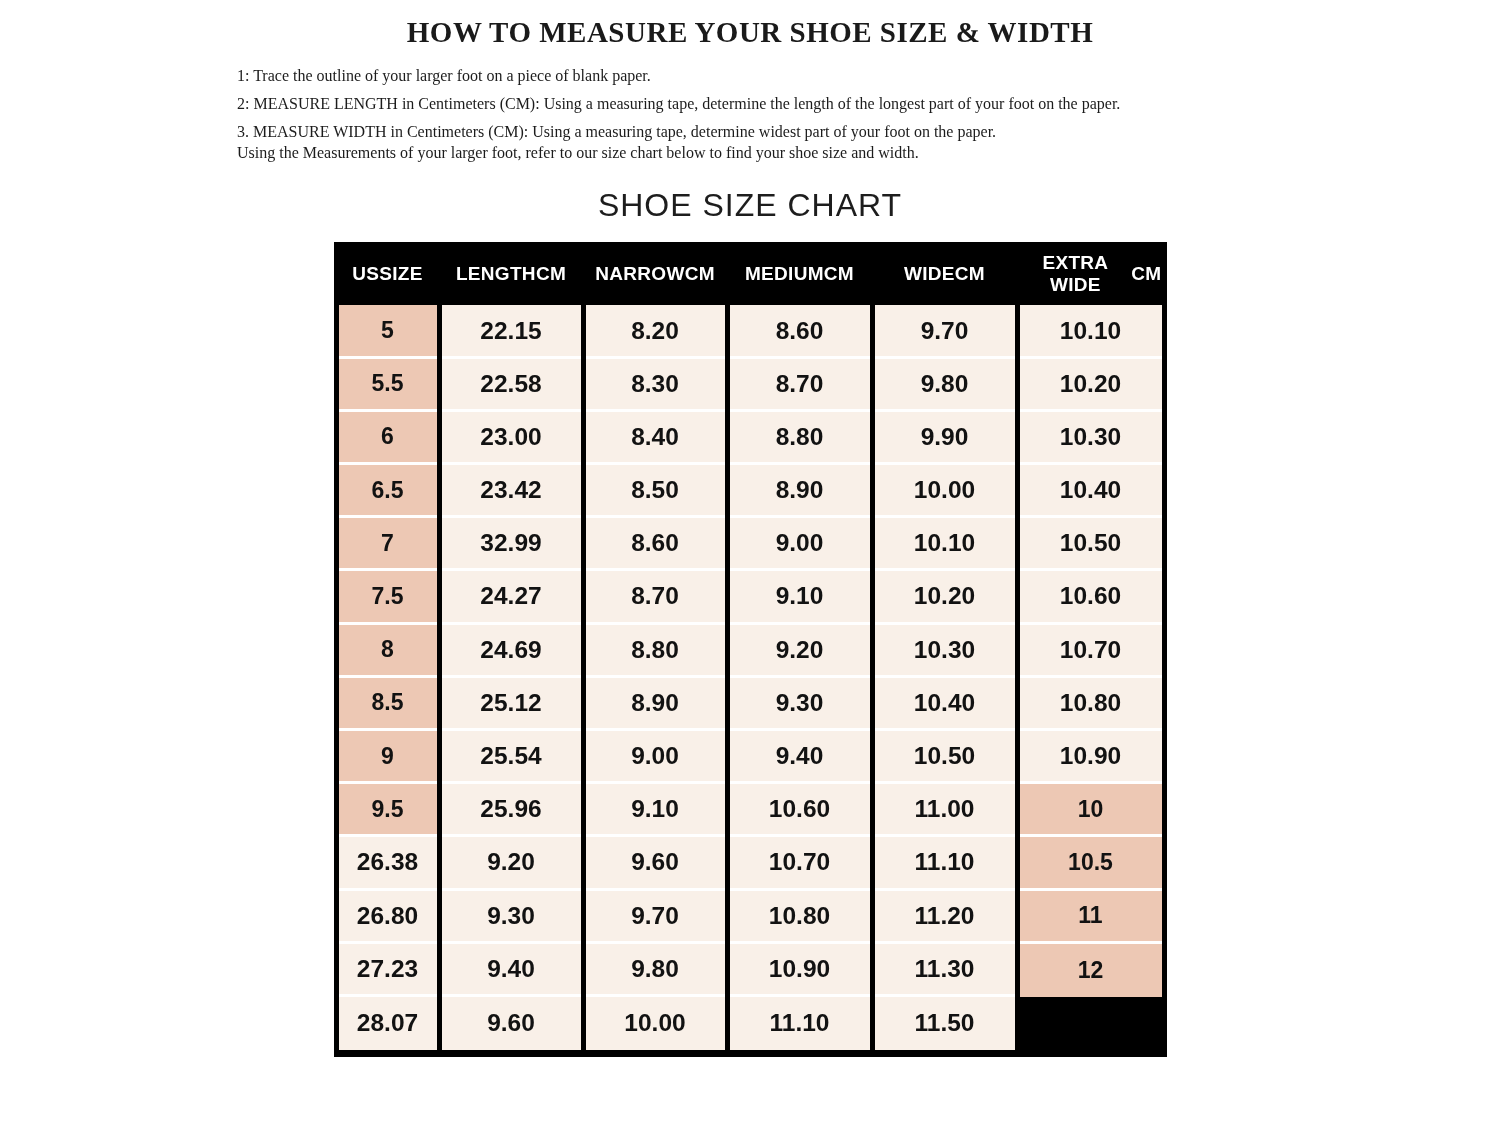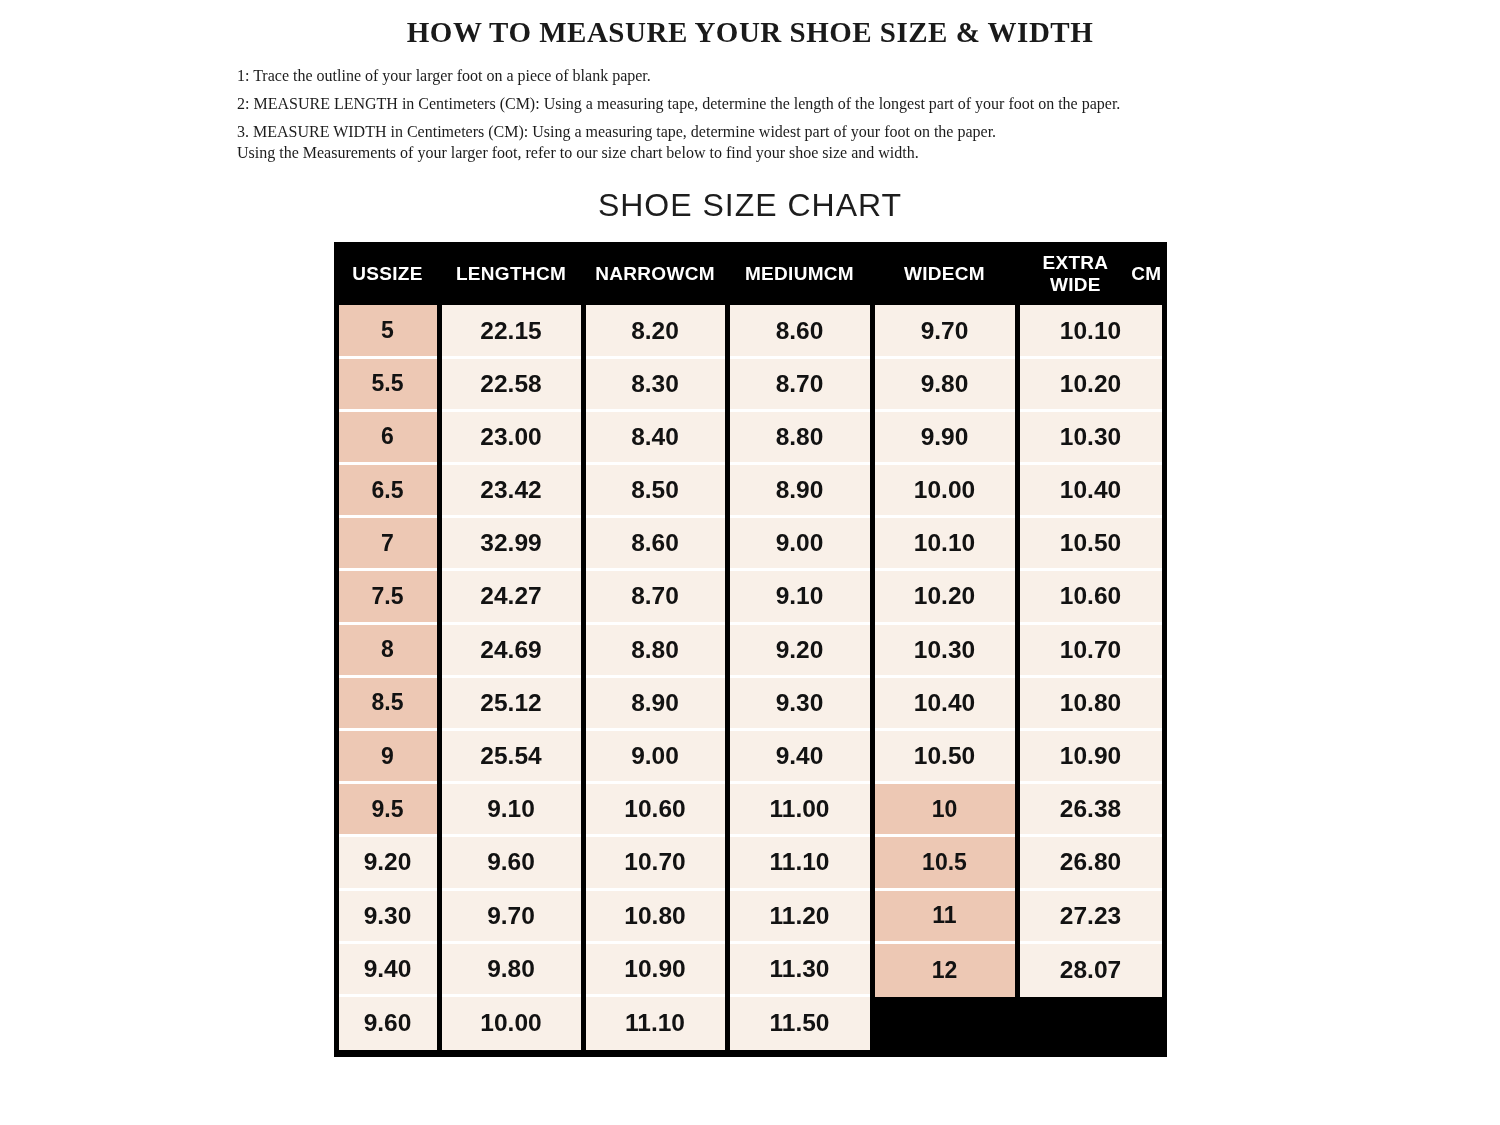--- a/index.html
+++ b/index.html
@@ -190,20 +190,21 @@
           <div class="td">9.30</div>
           <div class="td">10.40</div>
           <div class="td">10.80</div>
           <div class="td td-size">9</div>
           <div class="td">25.54</div>
           <div class="td">9.00</div>
           <div class="td">9.40</div>
           <div class="td">10.50</div>
           <div class="td">10.90</div>
           <div class="td td-size">9.5</div>
+          <div class="td">25.96</div>
           <div class="td">9.10</div>
           <div class="td">10.60</div>
           <div class="td">11.00</div>
           <div class="td td-size">10</div>
           <div class="td">26.38</div>
           <div class="td">9.20</div>
           <div class="td">9.60</div>
           <div class="td">10.70</div>
           <div class="td">11.10</div>
           <div class="td td-size">10.5</div>

